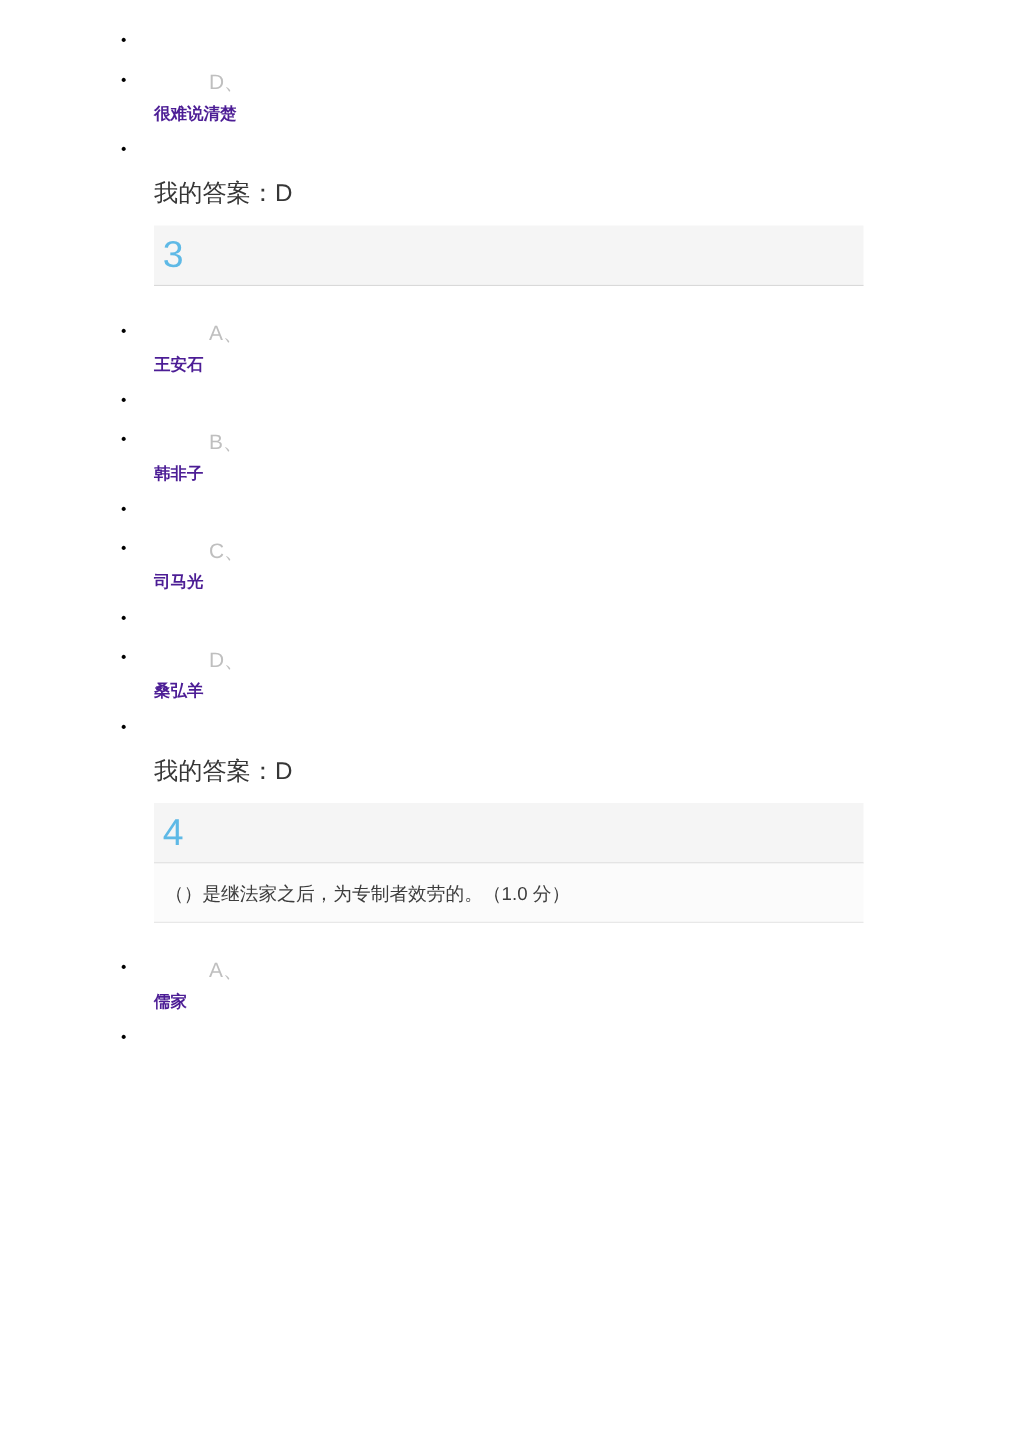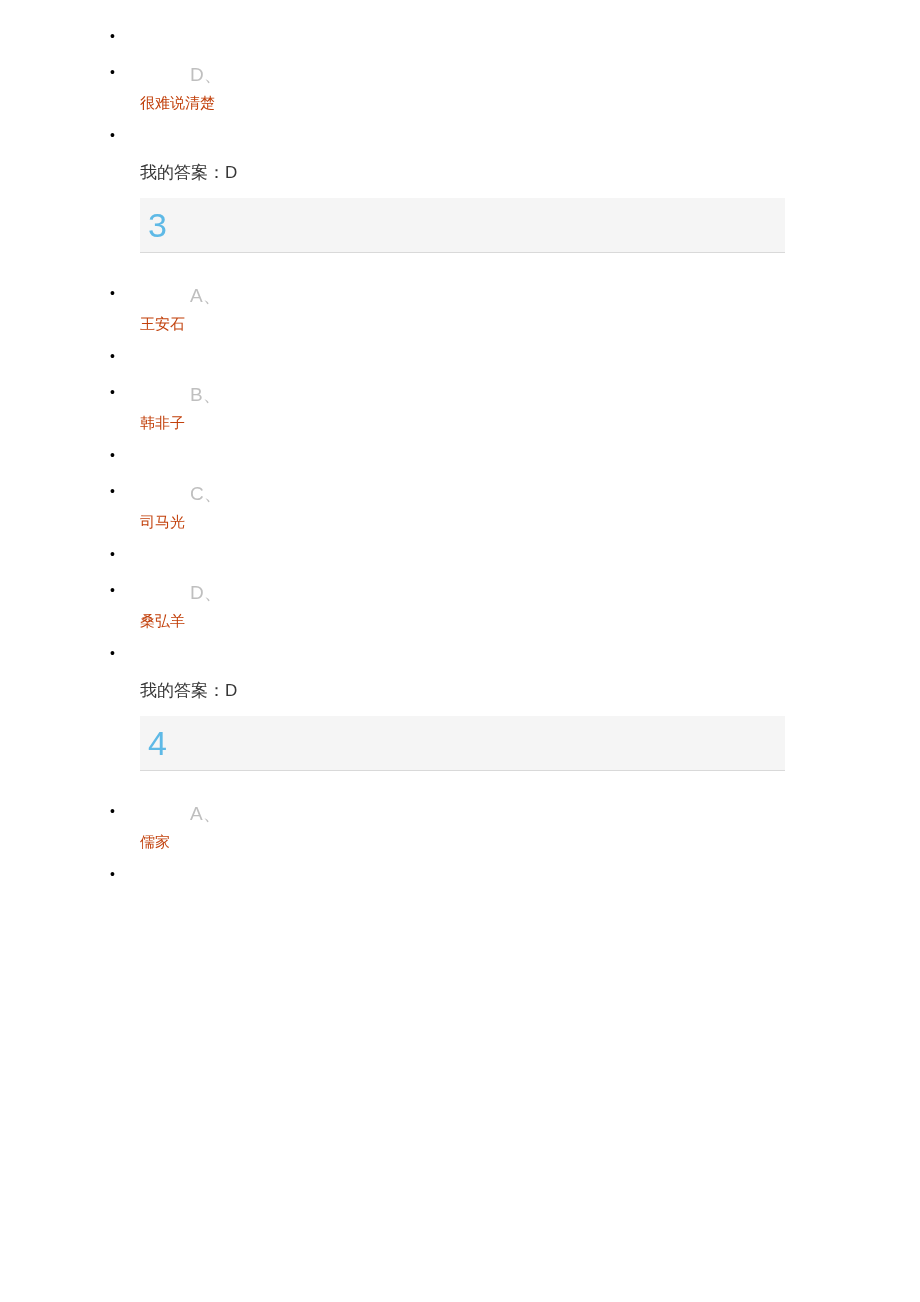--- a/index.html
+++ b/index.html
@@ -37,27 +37,27 @@
     }
     .option-letter {
       color: #bfbfbf;
       font-size: 19px;
       padding-left: 50px;
       display: block;
       margin-bottom: 6px;
       font-weight: 300;
     }
     .option-text {
-      color: #c2410c;
+      color: #4c1d95;
       font-size: 15px;
-      font-weight: 400;
+      font-weight: 700;
     }
     .answer {
       color: #363636;
-      font-size: 17px;
+      font-size: 22px;
       padding-left: 140px;
       padding-top: 6px;
       padding-bottom: 10px;
     }
     .question-block {
       margin-left: 140px;
       margin-right: 135px;
       margin-top: 4px;
       margin-bottom: 24px;
     }
@@ -125,20 +125,21 @@
     </li>
     <li class="empty-bullet"></li>
   </ul>
 
   <div class="answer">我的答案：D</div>
 
   <div class="question-block">
     <div class="q-number">
       <span>4</span>
     </div>
+    <div class="q-text">（）是继法家之后，为专制者效劳的。（1.0 分）</div>
   </div>
 
   <ul>
     <li>
       <span class="option-letter">A、</span>
       <span class="option-text">儒家</span>
     </li>
     <li class="empty-bullet"></li>
   </ul>
 

